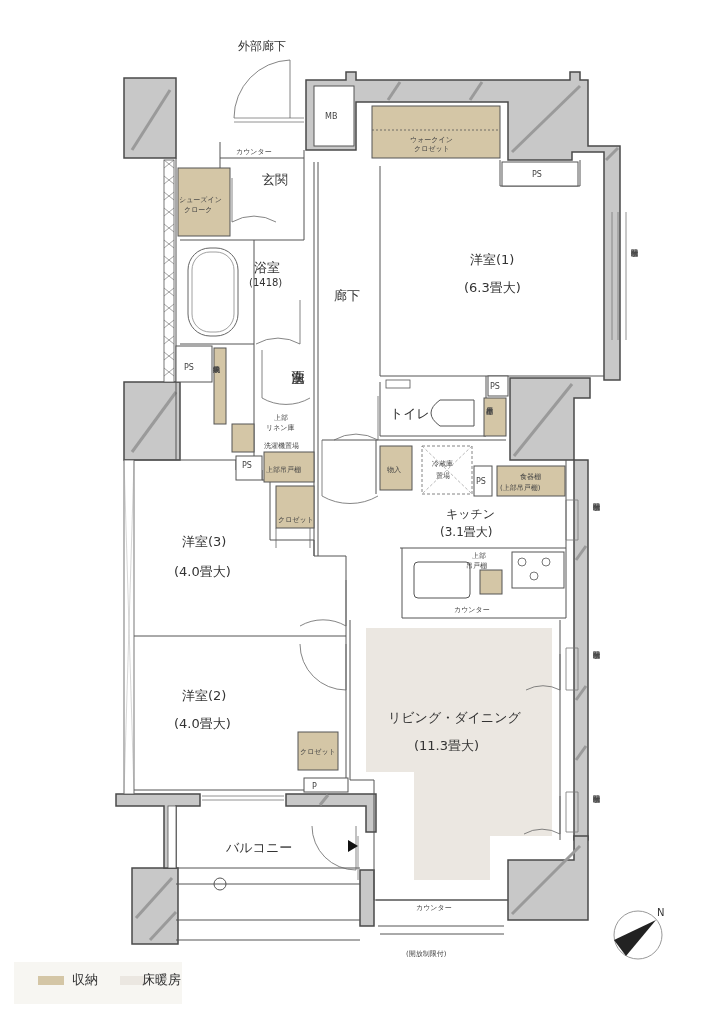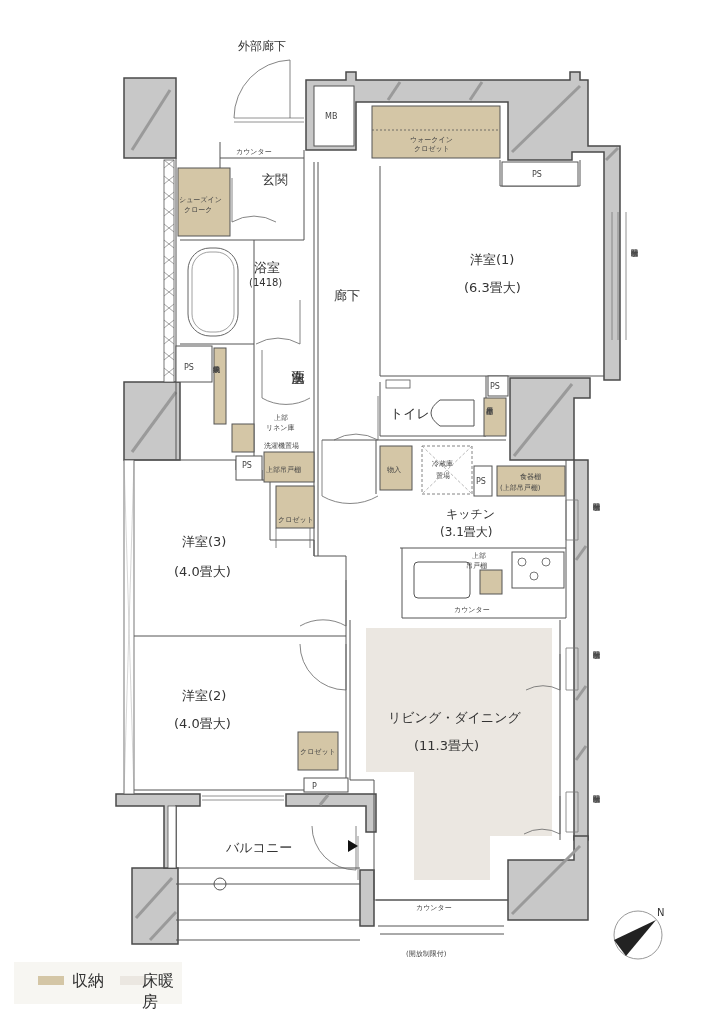--- a/index.html
+++ b/index.html
@@ -11,21 +11,21 @@
   .tiny{font-size:7px;fill:#444;}
   .wall{fill:#c8c8c8;stroke:#4a4a4a;stroke-width:1.5;}
   .hatch{stroke:#9a9a9a;stroke-width:3;}
   .storage{fill:#d4c6a6;stroke:#555;stroke-width:1;}
   .floorheat{fill:#ebe7e1;}
   .line{fill:none;stroke:#555;stroke-width:1;}
   .thin{fill:none;stroke:#777;stroke-width:0.8;}
   .door{fill:none;stroke:#666;stroke-width:0.8;}
   .legend{position:absolute;left:14px;top:962px;width:168px;height:42px;background:#f7f6f2;}
   .legend .sw{position:absolute;top:14px;width:26px;height:9px;}
-  .legend .tx{position:absolute;top:9px;font-family:"DejaVu Serif",serif;font-size:16px;color:#333;}
+  .legend .tx{position:absolute;top:9px;font-family:"DejaVu Serif",serif;font-size:13px;color:#333;}
 </style>
 </head>
 <body>
 
 <svg width="711" height="1024" viewBox="0 0 711 1024" xmlns="http://www.w3.org/2000/svg">
 
   <polygon class="floorheat" points="366,628 552,628 552,836 490,836 490,880 414,880 414,772 366,772"></polygon>
 
   <g>
 

